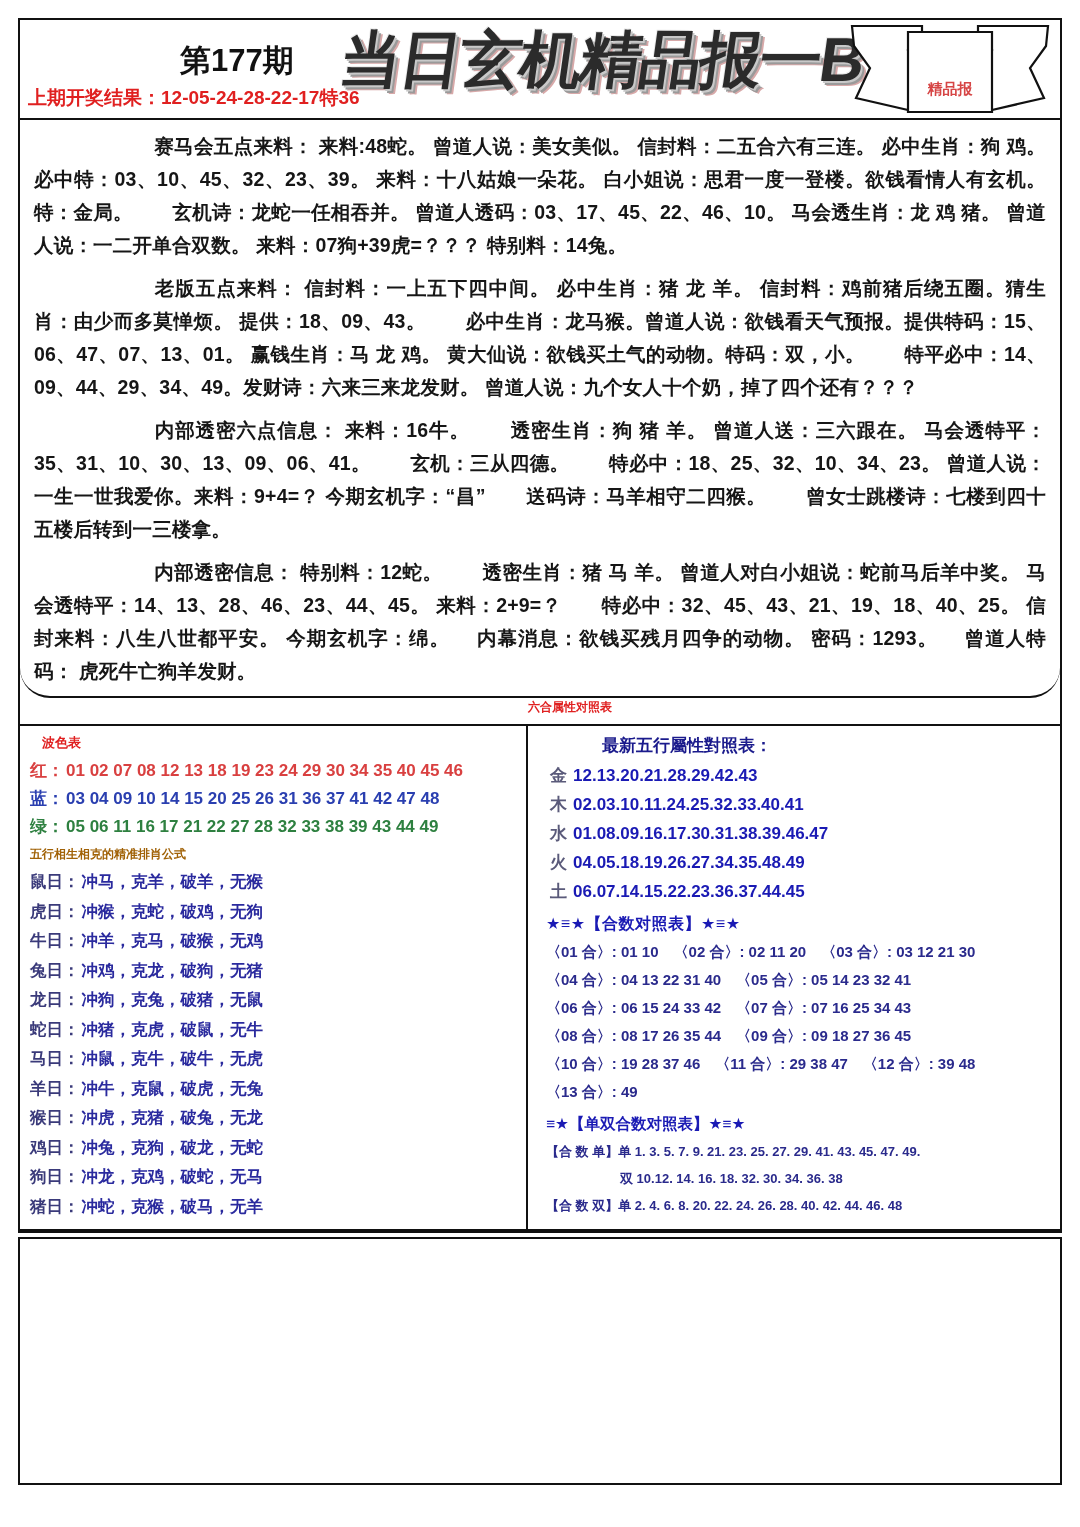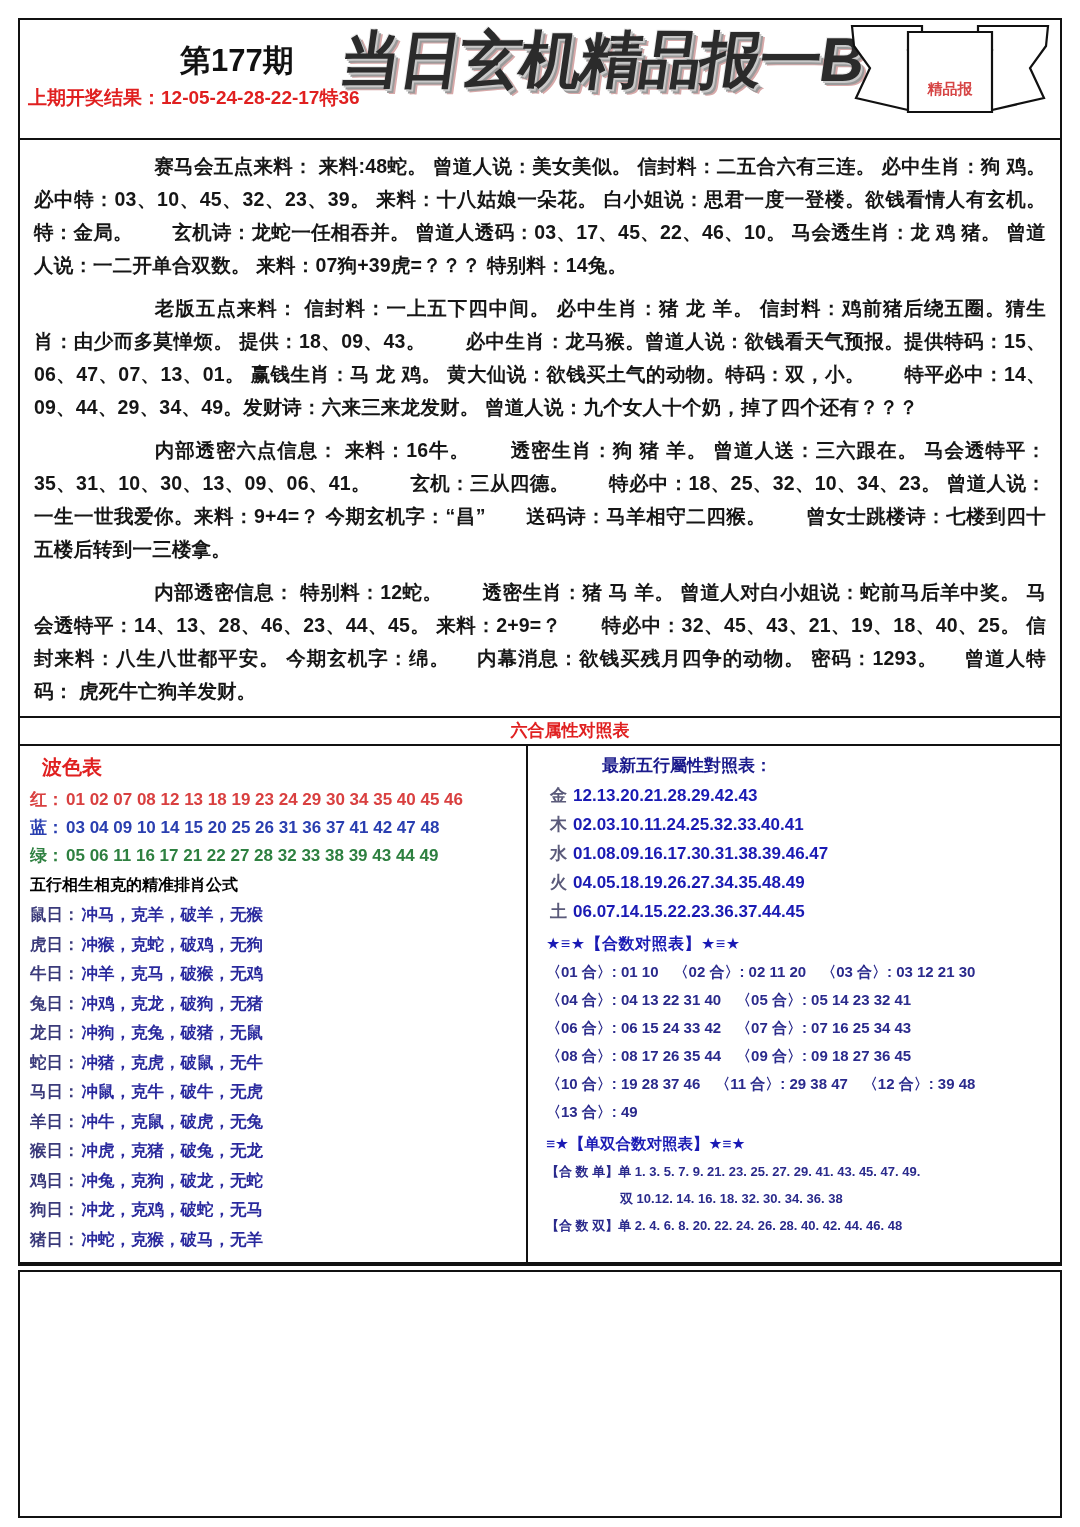--- a/index.html
+++ b/index.html
@@ -20,21 +20,21 @@
   
   .frame{
     border:2px solid #111;
     box-sizing:border-box;
     width:1044px;
   }
 
   
   .masthead{
     position:relative;
-    height:120px;
+    height:100px;
     border-bottom:2px solid #111;
     overflow:hidden;
     box-sizing:border-box;
   }
   .issue{
     position:absolute;
     left:160px;top:20px;
     font-size:31px;
     font-weight:700;
     color:#111;
@@ -81,20 +81,21 @@
     font-size:15px;
     font-weight:700;
     color:#d64545;
     white-space:nowrap;
   }
 
   
   .article{
     padding:10px 14px 6px 14px;
     border-bottom:2px solid #111;
+    border-radius:30px;
   }
   .para{
     font-size:19.5px;
     line-height:33px;
     color:#161616;
     font-weight:700;
     text-align:justify;
     margin:0 0 10px 0;
     letter-spacing:0.2px;
   }
@@ -104,21 +105,21 @@
   
   .band{
     position:relative;
     height:26px;
     background:#fff;
   }
   .band-title{
     position:absolute;
     left:0;right:0;top:1px;
     text-align:center;
-    font-size:17px;
+    font-size:12px;
     font-weight:700;
     color:#e02020;
     padding-left:60px;
   }
 
   
   .tables{
     display:flex;
     border-top:2px solid #111;
     border-bottom:2px solid #111;
@@ -129,36 +130,36 @@
     border-right:2px solid #111;
     padding:6px 8px 8px 10px;
   }
   .col-right{
     flex:1;
     box-sizing:border-box;
     padding:6px 8px 8px 18px;
   }
 
   .wave-title{
-    font-size:20px;font-weight:700;color:#e02020;
+    font-size:13px;font-weight:700;color:#e02020;
     margin:2px 0 6px 12px;
   }
   .wave-row{
     font-size:17px;font-weight:700;
     line-height:26px;
     white-space:nowrap;
     margin-bottom:2px;
   }
   .wave-row .lbl{margin-right:2px;}
   .c-red{color:#d94040;}
   .c-blue{color:#2a3fb0;}
   .c-green{color:#2e8040;}
 
   .formula-title{
-    font-size:16px;font-weight:700;color:#000000;
+    font-size:12px;font-weight:700;color:#a16207;
     margin:6px 0 4px 0;
   }
   .f-row{
     font-size:16.5px;
     font-weight:700;
     color:#2a2a9e;
     line-height:29.5px;
     white-space:nowrap;
   }
   .f-row .fday{color:#3a3a7a;margin-right:2px;}

